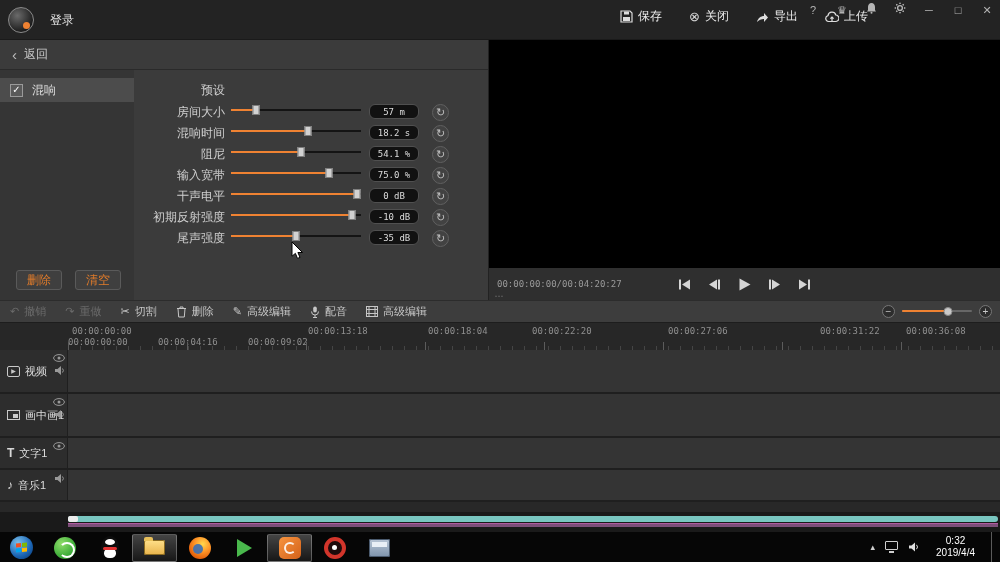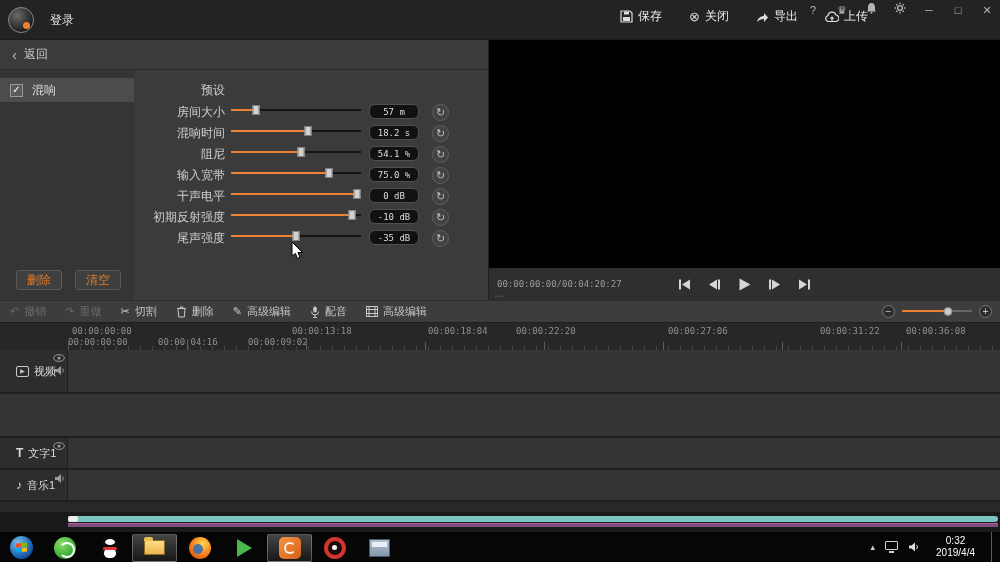--- a/index.html
+++ b/index.html
@@ -77,21 +77,21 @@
       repeating-linear-gradient(90deg, #5c5c5c 0 1px, transparent 1px 119px),
       repeating-linear-gradient(90deg, #454545 0 1px, transparent 1px 12px);
     background-size:100% 8px, 100% 4px;
     background-position:left bottom, left bottom;
     background-repeat:no-repeat;}
 
   
   #tracks{position:absolute; left:0; top:350px; width:1000px; height:162px; background:#282828; display:flex; flex-direction:column;}
   .trow{display:flex; border-bottom:2px solid #1f1f1f;}
   .h44{height:44px;} .h32{height:32px;}
-  .thead{position:relative; width:68px; background:#2d2d2d; border-right:1px solid #1f1f1f; display:flex; align-items:center; gap:5px; padding-left:16px;}
+  .thead{position:relative; width:68px; background:#2d2d2d; border-right:1px solid #1f1f1f; display:flex; align-items:center; gap:5px; padding-left:7px;}
   .tlabel{font-size:11px; color:#dedede; white-space:nowrap;}
   .tico-col{position:absolute; right:2px; top:4px; display:flex; flex-direction:column; gap:4px; align-items:center;}
   .tico-col svg{display:block;}
   .lane{flex:1; background:#343434;}
   .vplay{width:13px; height:11px; border:1px solid #c9c9c9; border-radius:2px; color:#c9c9c9; font-size:6px; display:flex; align-items:center; justify-content:center; line-height:1;}
   .pip{width:13px; height:10px; border:1px solid #c9c9c9; position:relative;}
   .pip::after{content:''; position:absolute; right:1px; bottom:1px; width:5px; height:4px; background:#c9c9c9;}
   .ticon-t{font-weight:bold; color:#d8d8d8; font-size:12px;}
   .ticon-n{color:#d8d8d8; font-size:12px;}
 
@@ -376,23 +376,23 @@
         <span class="rail" style="position:absolute;left:0;right:0;height:2px;"></span>
         <span class="fill" style="position: absolute; left: 0px; height: 2px; width: 65%;"></span>
         <span class="zthumb" style="left: 65%;"></span>
       </span>
       <span class="zbtn">+</span>
     </span>
   </div>
 
   <div id="ruler">
     <span class="rlab rt mono" style="left:72px">00:00:00:00</span>
-    <span class="rlab rt mono" style="left:292px">00:00:13:18</span>
+    <span class="rlab rt mono" style="left:308px">00:00:13:18</span>
     <span class="rlab rt mono" style="left:428px">00:00:18:04</span>
-    <span class="rlab rt mono" style="left:516px">00:00:22:20</span>
+    <span class="rlab rt mono" style="left:532px">00:00:22:20</span>
     <span class="rlab rt mono" style="left:668px">00:00:27:06</span>
     <span class="rlab rt mono" style="left:820px">00:00:31:22</span>
     <span class="rlab rt mono" style="left:906px">00:00:36:08</span>
     <span class="rlab rb mono" style="left:68px">00:00:00:00</span>
     <span class="rlab rb mono" style="left:158px">00:00:04:16</span>
     <span class="rlab rb mono" style="left:248px">00:00:09:02</span>
     <div class="ticks"></div>
   </div>
 
   <div id="tracks">
@@ -409,20 +409,34 @@
           <svg width="11" height="9" viewBox="0 0 11 9">
               <path d="M1 3v3h2.5L7 9V0L3.5 3z" fill="#999"></path>
               <path d="M8.5 2.5a3 3 0 0 1 0 4" stroke="#999" fill="none"></path>
             </svg>
         </span>
       </div>
       <div class="lane"></div>
     </div>
 
     <div class="trow h44">
+      <div class="thead">
+        <span class="pip"></span>
+        <span class="tlabel">画中画1</span>
+        <span class="tico-col">
+          <svg width="12" height="8" viewBox="0 0 12 8">
+              <ellipse cx="6" cy="4" rx="5.4" ry="3.4" fill="none" stroke="#999"></ellipse>
+              <circle cx="6" cy="4" r="1.5" fill="#999"></circle>
+            </svg>
+          <svg width="11" height="9" viewBox="0 0 11 9">
+              <path d="M1 3v3h2.5L7 9V0L3.5 3z" fill="#999"></path>
+              <path d="M8.5 2.5a3 3 0 0 1 0 4" stroke="#999" fill="none"></path>
+            </svg>
+        </span>
+      </div>
       <div class="lane"></div>
     </div>
 
     <div class="trow h32">
       <div class="thead">
         <span class="ticon-t">T</span>
         <span class="tlabel">文字1</span>
         <span class="tico-col">
           <svg width="12" height="8" viewBox="0 0 12 8">
               <ellipse cx="6" cy="4" rx="5.4" ry="3.4" fill="none" stroke="#999"></ellipse>

